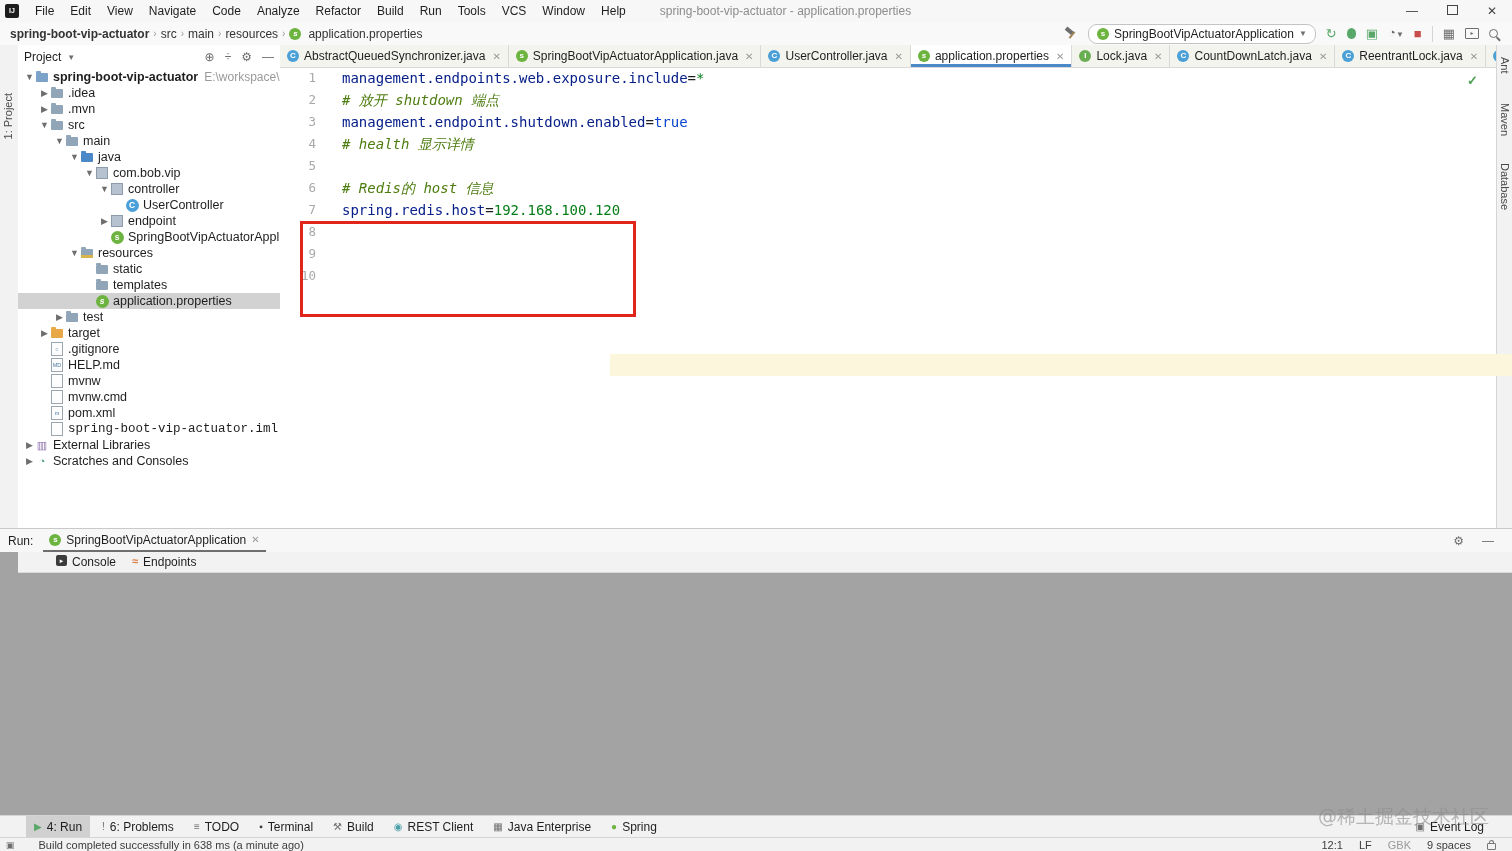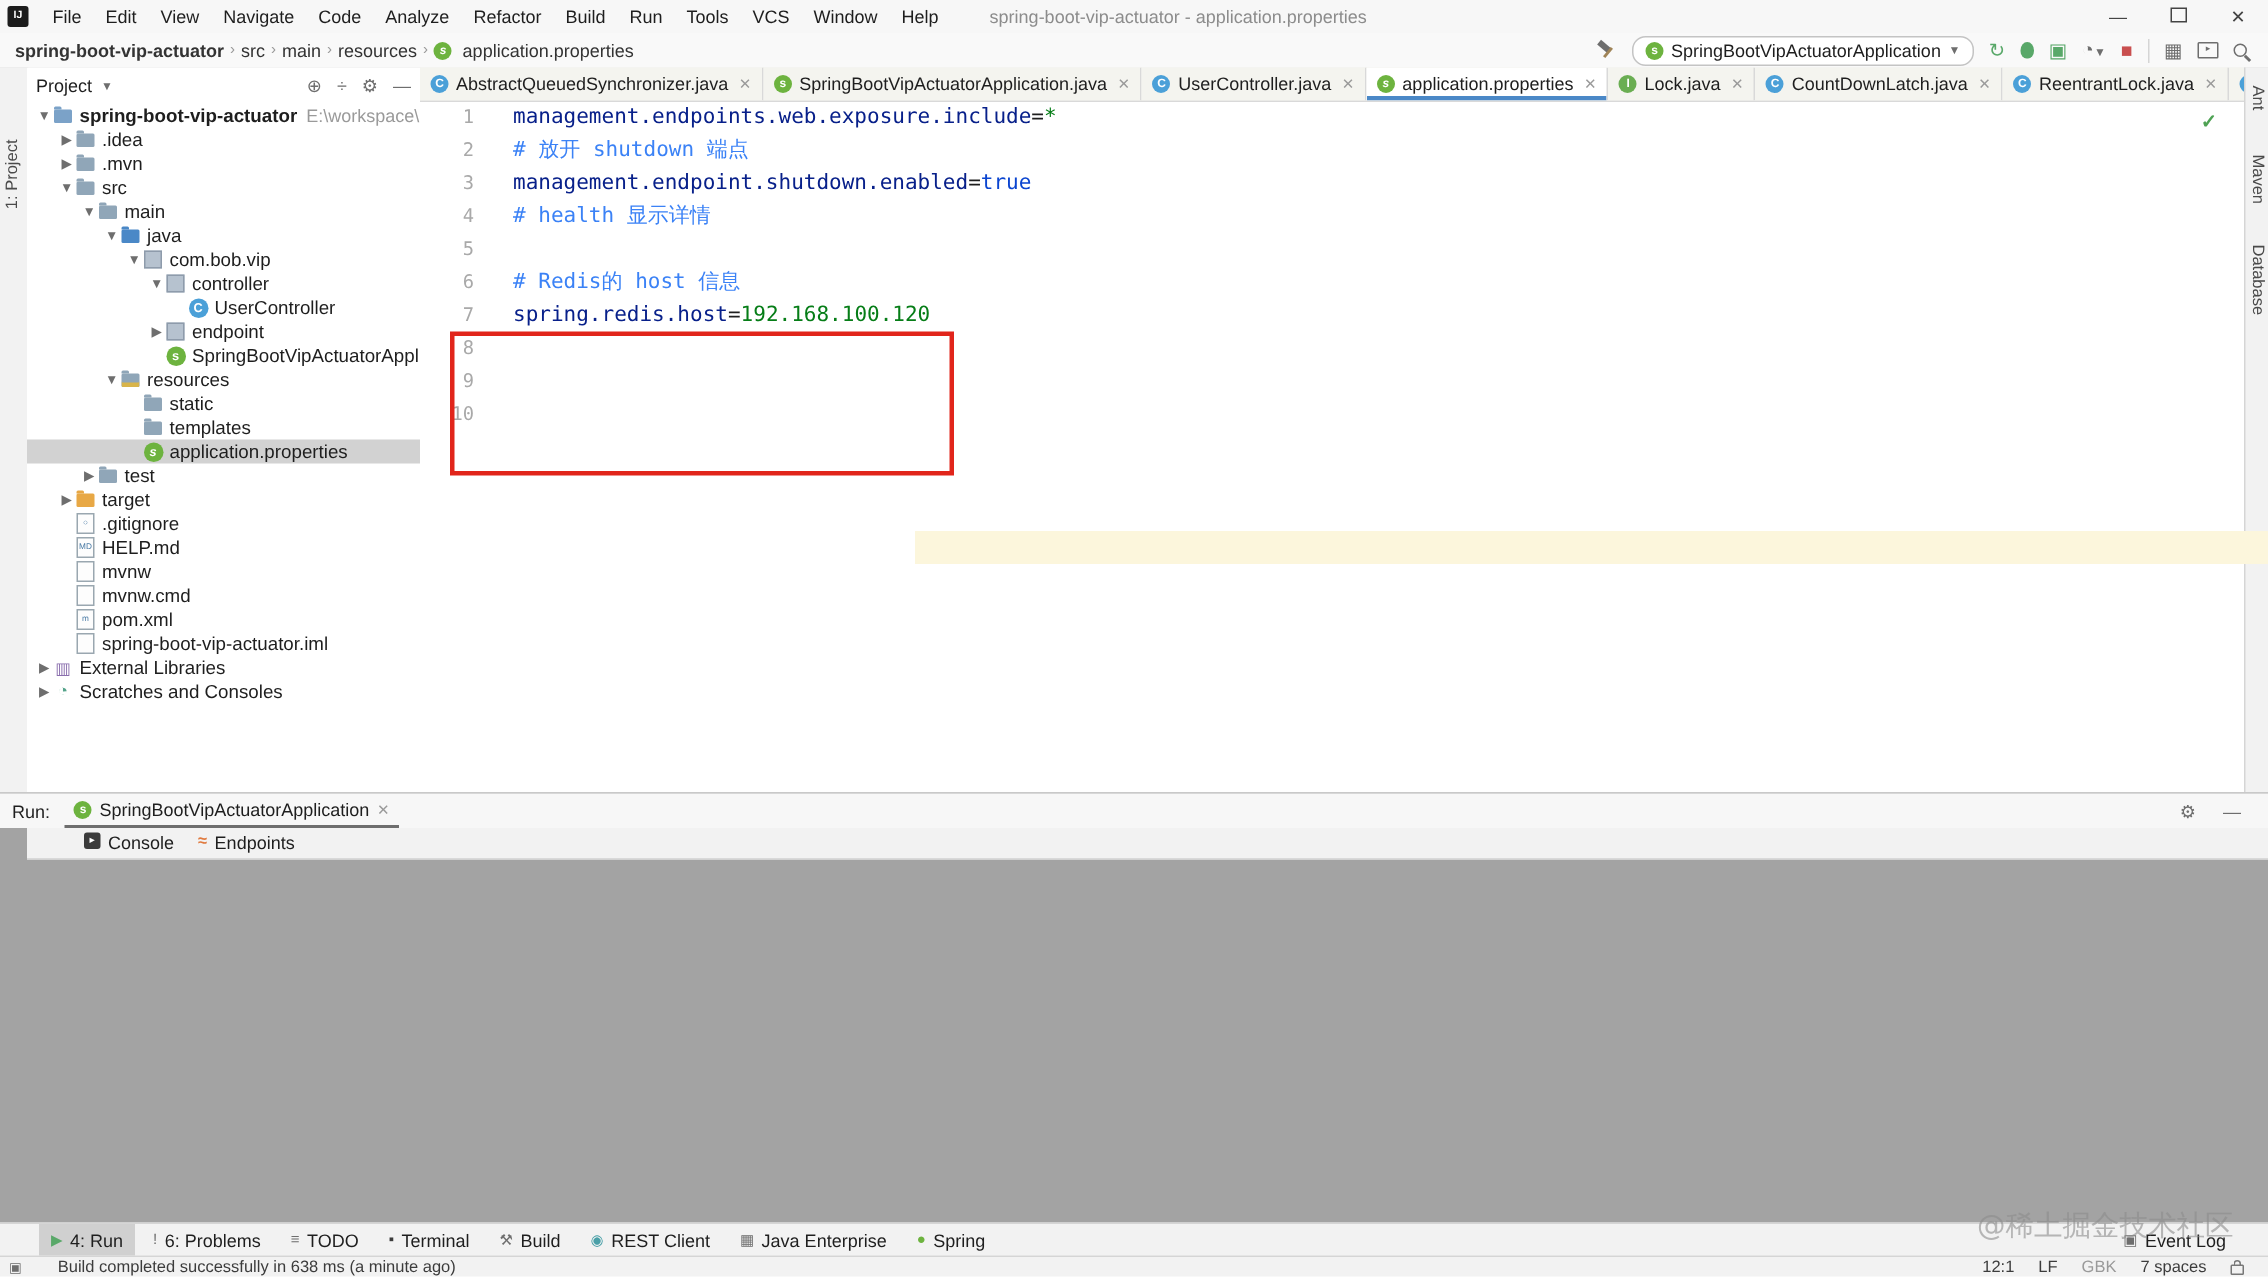--- a/index.html
+++ b/index.html
@@ -76,21 +76,21 @@
   #editor-lines{position:absolute;left:0;top:22px;width:1216px;height:461px;font-family:"DejaVu Sans Mono",monospace;font-size:14px;}
   .code-line{height:22px;line-height:22px;display:flex;white-space:pre;}
   .gut{width:50px;flex:none;text-align:right;padding-right:14px;color:#a9a9a9;font-size:12.5px;box-sizing:border-box;}
   .code-body{padding-left:12px;}
   .seg-k{color:#08208a;}
   .seg-ki{color:#08208a;font-style:italic;}
   .seg-eq{color:#1e1e1e;}
   .seg-vg{color:#067d17;}
   .seg-vb{color:#0b45d0;}
   .seg-vp{color:#a335c8;font-style:italic;}
-  .seg-cm{color:#3b82f6;}
+  .seg-cm{color:#4d7c0f;font-style:italic;}
   #caret-line{left:330px;top:309px;width:1160px;height:22px;background:#fcf6dc;}
   #red-box{left:20px;top:176px;width:330px;height:90px;border:3px solid #e1251b;z-index:5;}
   
   #run-panel{left:0;top:528px;width:1512px;height:287px;background:#a3a3a3;border-top:1px solid #c9c9c9;}
   #run-header{height:23px;background:#f7f7f7;display:flex;align-items:center;padding-left:8px;gap:10px;}
   #run-header .run-label{color:#1e1e1e;}
   .run-tab{display:flex;align-items:center;gap:5px;padding:0 6px;height:22px;border-bottom:2px solid #6e6e6e;box-sizing:border-box;}
   #run-header-icons{margin-left:auto;display:flex;gap:18px;padding-right:18px;color:#6e6e6e;}
   #run-views{position:absolute;left:18px;top:23px;width:1494px;height:21px;background:#f2f2f2;border-bottom:1px solid #d9d9d9;display:flex;align-items:center;gap:16px;padding-left:38px;box-sizing:border-box;}
   .view-tab{display:flex;align-items:flex-start;gap:5px;font-size:12px;color:#1e1e1e;}
@@ -337,21 +337,21 @@
         </span>
         <span>mvnw.cmd</span>
       </div>
       <div class="tree-row" style="padding-left: 21px;">
         <span class="tchev"></span>
         <span class="ti ti-maven">
           <span class="ti-doc">m</span>
         </span>
         <span>pom.xml</span>
       </div>
-      <div class="tree-row" style="padding-left: 21px;">
+      <div class="tree-row" style="padding-left: 21px; font-family: Liberation Mono, monospace;">
         <span class="tchev"></span>
         <span class="ti ti-iml">
           <span class="ti-doc"></span>
         </span>
         <span>spring-boot-vip-actuator.iml</span>
       </div>
       <div class="tree-row" style="padding-left: 6px;">
         <span class="tchev">▶</span>
         <span class="ti ti-libs">▥</span>
         <span>External Libraries</span>
@@ -486,17 +486,17 @@
     <span>Event Log</span>
   </span>
 </div>
 <div id="status-bar" class="abs">
   <span id="status-toggle">▣</span>
   <span id="status-msg">Build completed successfully in 638 ms (a minute ago)</span>
   <span id="status-right">
     <span>12:1</span>
     <span>LF</span>
     <span class="dim">GBK</span>
-    <span>7 spaces</span>
+    <span>9 spaces</span>
     <span class="i-lock"></span>
   </span>
 </div>
 <div id="watermark" class="abs">@稀土掘金技术社区</div>
 
 </body></html>

